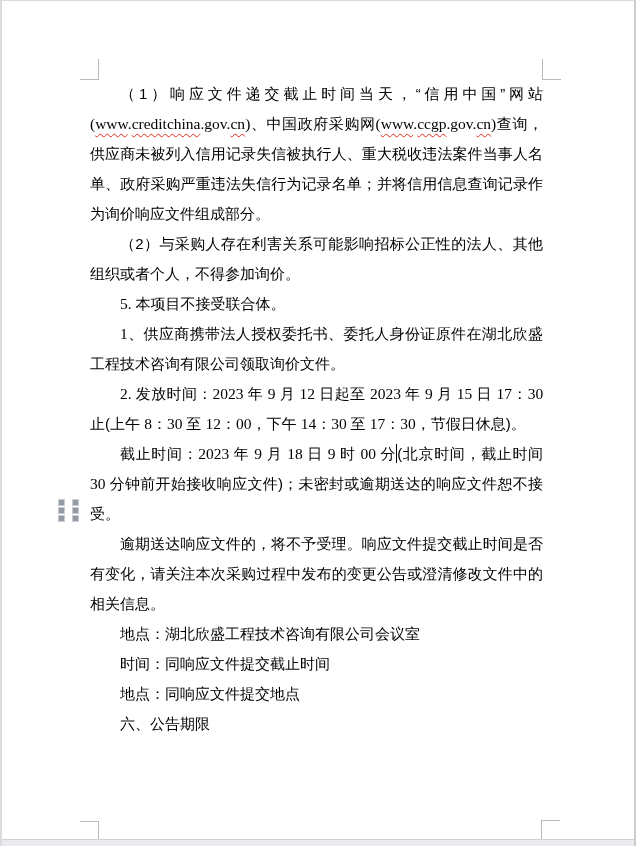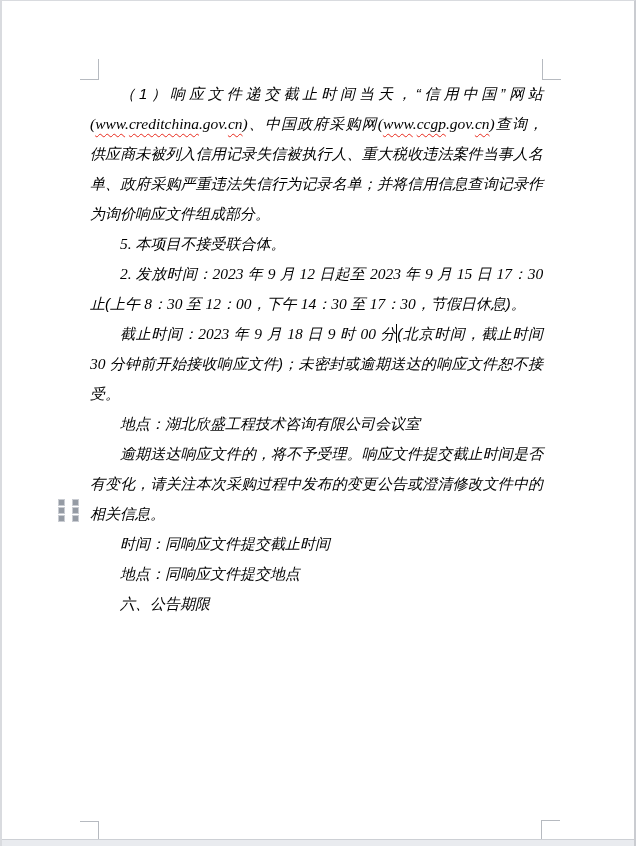--- a/index.html
+++ b/index.html
@@ -53,21 +53,20 @@
   
   .doc {
     position: absolute;
     left: 88px;
     top: 78px;
     width: 453px;
     color: var(--text-col, #000);
     font-size: 15px;
     line-height: 30px;
     cursor: text;
-    font-style: italic;
   }
   .doc p.para {
     margin: 0;
     text-align: justify;
     text-indent: 2em;
   }
   .doc span.c { font-family: "Liberation Sans", sans-serif; }
   .doc span.l, .doc span.u {
     font-family: "Liberation Serif", "DejaVu Serif", serif;
     font-size: 15.5px;
@@ -101,24 +100,26 @@
     <i></i>
       <i></i>
       <i></i>
       <i></i>
       <i></i>
       <i></i>
   </div>
 
   <div class="doc">
       <p class="para"><span class="c">（1）响应文件递交截止时间当天，“信用中国”网站</span><span class="l">(</span><span class="u">www</span><span class="l">.</span><span class="u">creditchina</span><span class="l">.gov.</span><span class="u">cn</span><span class="l">)</span><span class="c">、中国政府采购网</span><span class="l">(</span><span class="u">www</span><span class="l">.</span><span class="u">ccgp</span><span class="l">.gov.</span><span class="u">cn</span><span class="l">)</span><span class="c">查询，供应商未被列入信用记录失信被执行人、重大税收违法案件当事人名单、政府采购严重违法失信行为记录名单；并将信用信息查询记录作为询价响应文件组成部分。</span></p>
+      <p class="para"><span class="c">（2）与采购人存在利害关系可能影响招标公正性的法人、其他组织或者个人，不得参加询价。</span></p>
       <p class="para"><span class="l">5. </span><span class="c">本项目不接受联合体。</span></p>
+      <p class="para"><span class="l">1</span><span class="c">、供应商携带法人授权委托书、委托人身份证原件在湖北欣盛工程技术咨询有限公司领取询价文件。</span></p>
       <p class="para"><span class="l">2. </span><span class="c">发放时间：</span><span class="l">2023 </span><span class="c">年 </span><span class="l">9 </span><span class="c">月 </span><span class="l">12 </span><span class="c">日起至 </span><span class="l">2023 </span><span class="c">年 </span><span class="l">9 </span><span class="c">月 </span><span class="l">15 </span><span class="c">日 </span><span class="l">17</span><span class="c">：</span><span class="l">30 </span><span class="c">止(上午 </span><span class="l">8</span><span class="c">：</span><span class="l">30 </span><span class="c">至 </span><span class="l">12</span><span class="c">：</span><span class="l">00</span><span class="c">，下午 </span><span class="l">14</span><span class="c">：</span><span class="l">30 </span><span class="c">至 </span><span class="l">17</span><span class="c">：</span><span class="l">30</span><span class="c">，节假日休息)。</span></p>
       <p class="para"><span class="c">截止时间：</span><span class="l">2023 </span><span class="c">年 </span><span class="l">9 </span><span class="c">月 </span><span class="l">18 </span><span class="c">日 </span><span class="l">9 </span><span class="c">时 </span><span class="l">00 </span><span class="c">分</span><span class="caret"></span><span class="c">(北京时间，截止时间 </span><span class="l">30 </span><span class="c">分钟前开始接收响应文件)；未密封或逾期送达的响应文件恕不接受。</span></p>
+      <p class="para"><span class="c">逾期送达响应文件的，将不予受理。响应文件提交截止时间是否有变化，请关注本次采购过程中发布的变更公告或澄清修改文件中的相关信息。</span></p>
       <p class="para"><span class="c">地点：湖北欣盛工程技术咨询有限公司会议室</span></p>
-      <p class="para"><span class="c">逾期送达响应文件的，将不予受理。响应文件提交截止时间是否有变化，请关注本次采购过程中发布的变更公告或澄清修改文件中的相关信息。</span></p>
       <p class="para"><span class="c">时间：同响应文件提交截止时间</span></p>
       <p class="para"><span class="c">地点：同响应文件提交地点</span></p>
       <p class="para"><span class="c">六、公告期限</span></p>
     </div>
 
   <div class="bottom-gap"></div>
 </div>
 
 </body></html>

